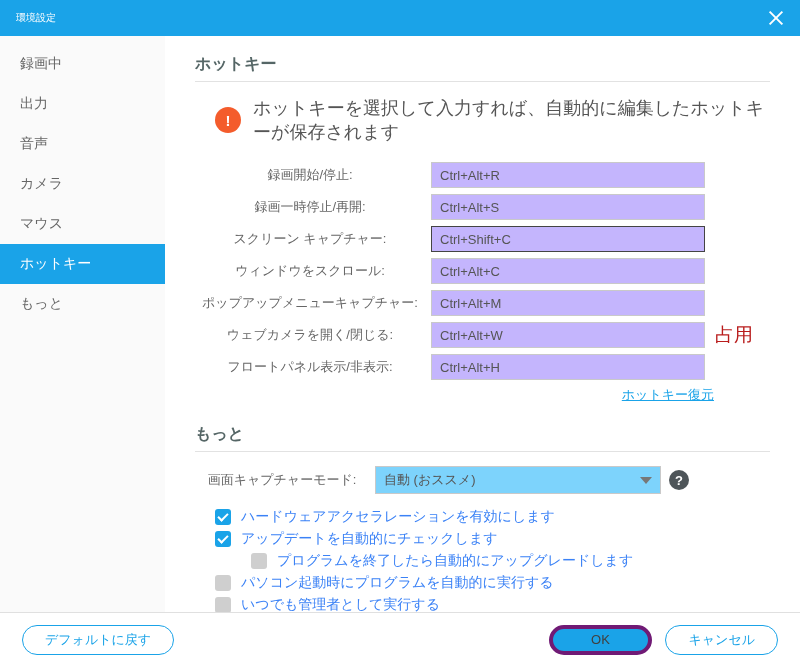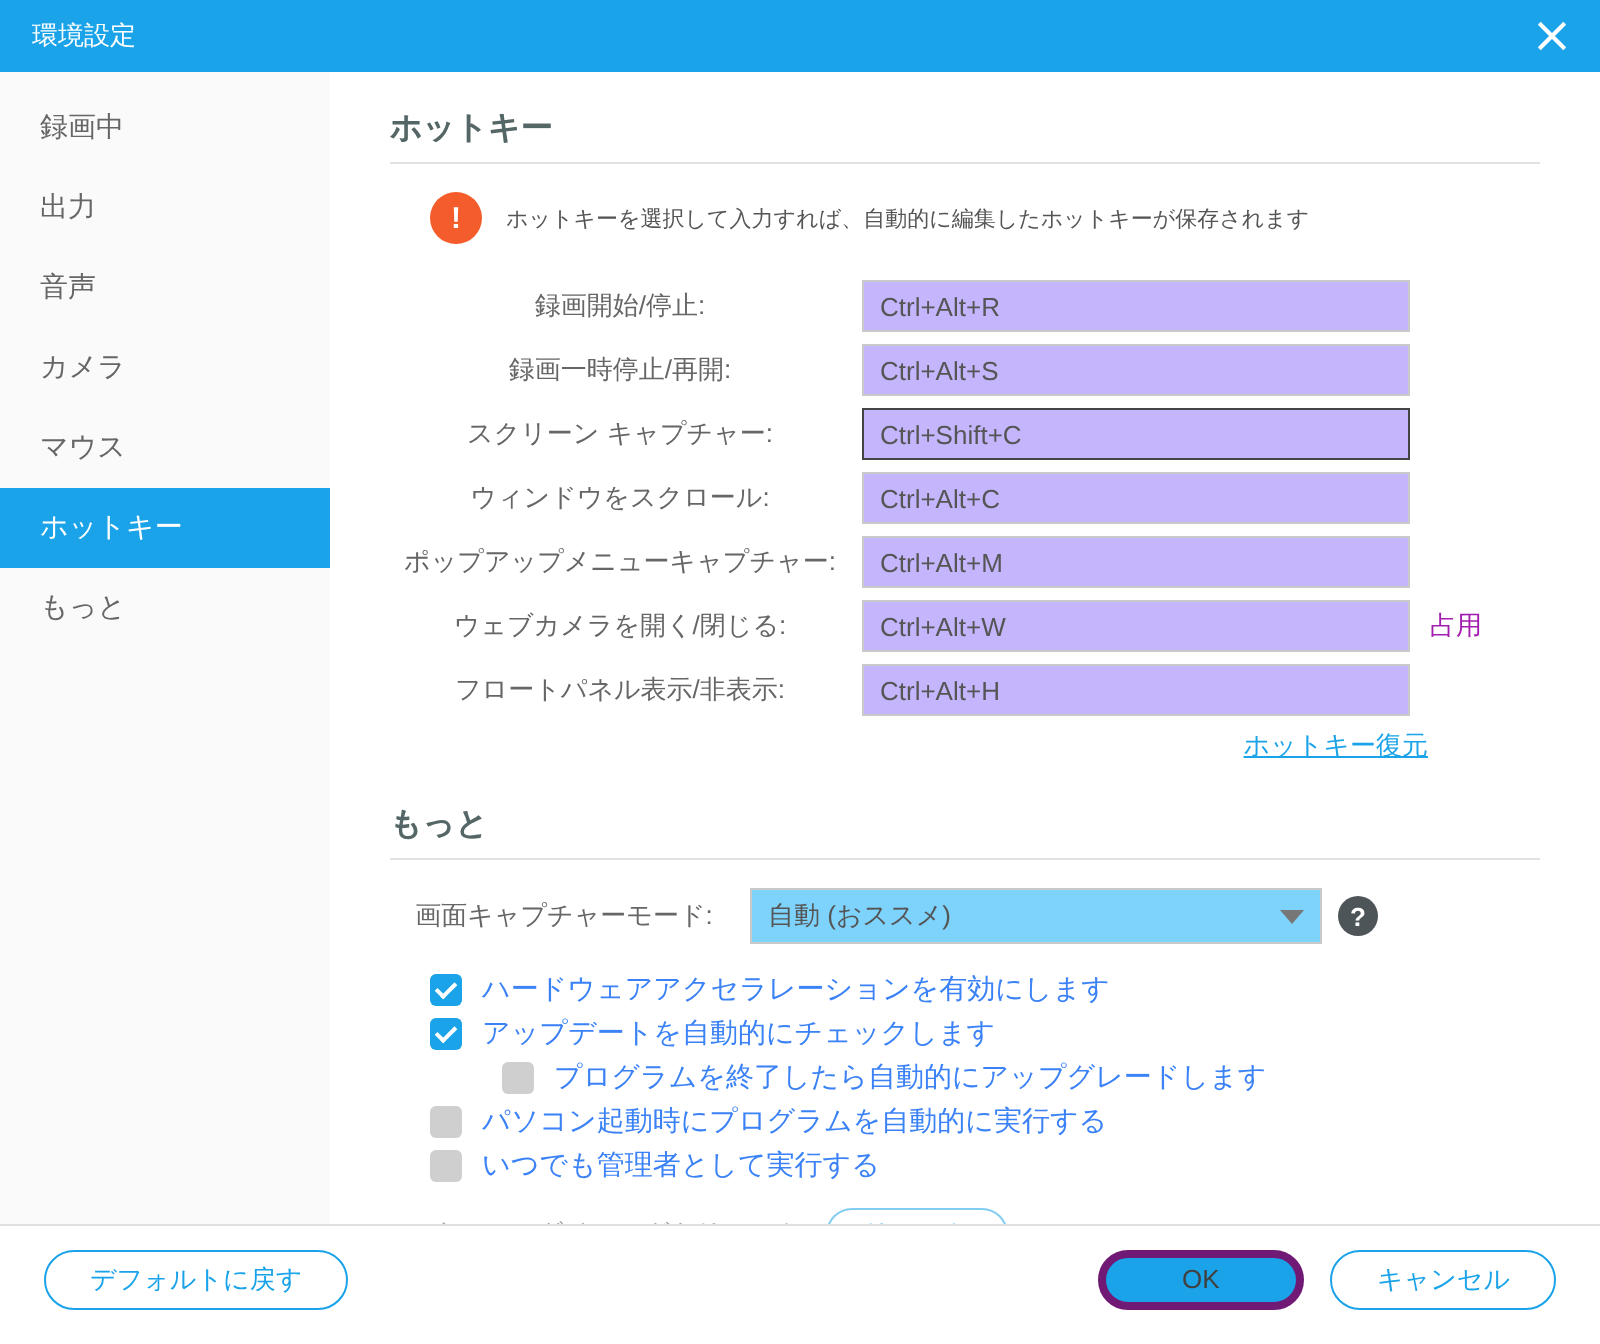--- a/index.html
+++ b/index.html
@@ -1,37 +1,37 @@
 <!DOCTYPE html>
 <html><head>
 <meta charset="utf-8">
 <style>
   html,body{margin:0;padding:0;width:800px;height:672px;font-family:"Meiryo","Hiragino Sans","Yu Gothic",sans-serif;font-size:13px;color:#555;background:#fff;overflow:hidden}
   *{box-sizing:border-box}
   .titlebar{height:36px;background:#1aa3e8;color:#fff;display:flex;align-items:center;justify-content:space-between;padding:0 16px}
-  .titlebar .title{font-size:13px}
+  .titlebar .title{font-size:10px}
   .close-x{width:16px;height:16px;cursor:pointer;position:relative}
   .close-x::before,.close-x::after{content:"";position:absolute;left:7px;top:-1px;width:2px;height:18px;background:#fff}
   .close-x::before{transform:rotate(45deg)}
   .close-x::after{transform:rotate(-45deg)}
   .body{display:flex;height:576px}
   .sidebar{width:165px;background:#fafafa;padding-top:8px}
   .side-item{padding:11px 20px;color:#666;cursor:pointer;font-size:14px}
   .side-item.active{background:#1aa3e8;color:#fff}
   .content{flex:1;padding:18px 30px 0 30px;overflow:hidden}
   h2{font-size:16px;font-weight:bold;color:#566;margin:0 0 6px 0}
   hr.sep{border:none;border-top:1px solid #e2e2e2;margin:0 0 14px 0}
   .warnrow{display:flex;align-items:center;margin:0 0 18px 20px}
   .warnicon{width:26px;height:26px;border-radius:50%;background:#f45c2c;color:#fff;font-weight:bold;display:flex;align-items:center;justify-content:center;font-size:15px;margin-right:12px;flex:none}
-  .warnrow .txt{color:#555;font-size:11px}
+  .warnrow .txt{color:#555;font-size:18px}
   .field{display:flex;align-items:center;margin-bottom:6px}
   .flabel{width:236px;text-align:center;padding-right:6px;color:#666;font-size:13px}
   .finput{width:274px;height:26px;border:1px solid #c9c9c9;background:#c4b5fd;padding:0 8px;font-size:13px;color:#555;font-family:inherit}
   .finput.active{border-color:#444}
-  .occupied{color:#a21caf;margin-left:10px;font-size:13px}
+  .occupied{color:#b91c1c;margin-left:10px;font-size:19px}
   .restore{text-align:right;margin:6px 56px 20px 0}
   .restore a{color:#1aa3e8;text-decoration:underline;font-size:13px;cursor:pointer}
   .select{width:286px;height:28px;border:1px solid #c9c9c9;background:#7dd3fc;padding:0 8px;display:flex;align-items:center;justify-content:space-between;cursor:pointer}
   .select .chev{width:0;height:0;border-left:6px solid transparent;border-right:6px solid transparent;border-top:7px solid #777}
   .help{width:20px;height:20px;border-radius:50%;background:#4e5559;color:#fff;display:flex;align-items:center;justify-content:center;font-weight:bold;margin-left:8px;font-size:13px;cursor:pointer}
   .captmode{display:flex;align-items:center;margin-bottom:14px}
   .cb-row{display:flex;align-items:center;margin:4px 0 4px 20px;color:#3b82f6;font-size:14px}
   .cb-row.indent{margin-left:56px}
   .cb{width:16px;height:16px;border-radius:3px;margin-right:10px;flex:none;display:flex;align-items:center;justify-content:center;cursor:pointer}
   .cb.on{background:#1aa3e8}

